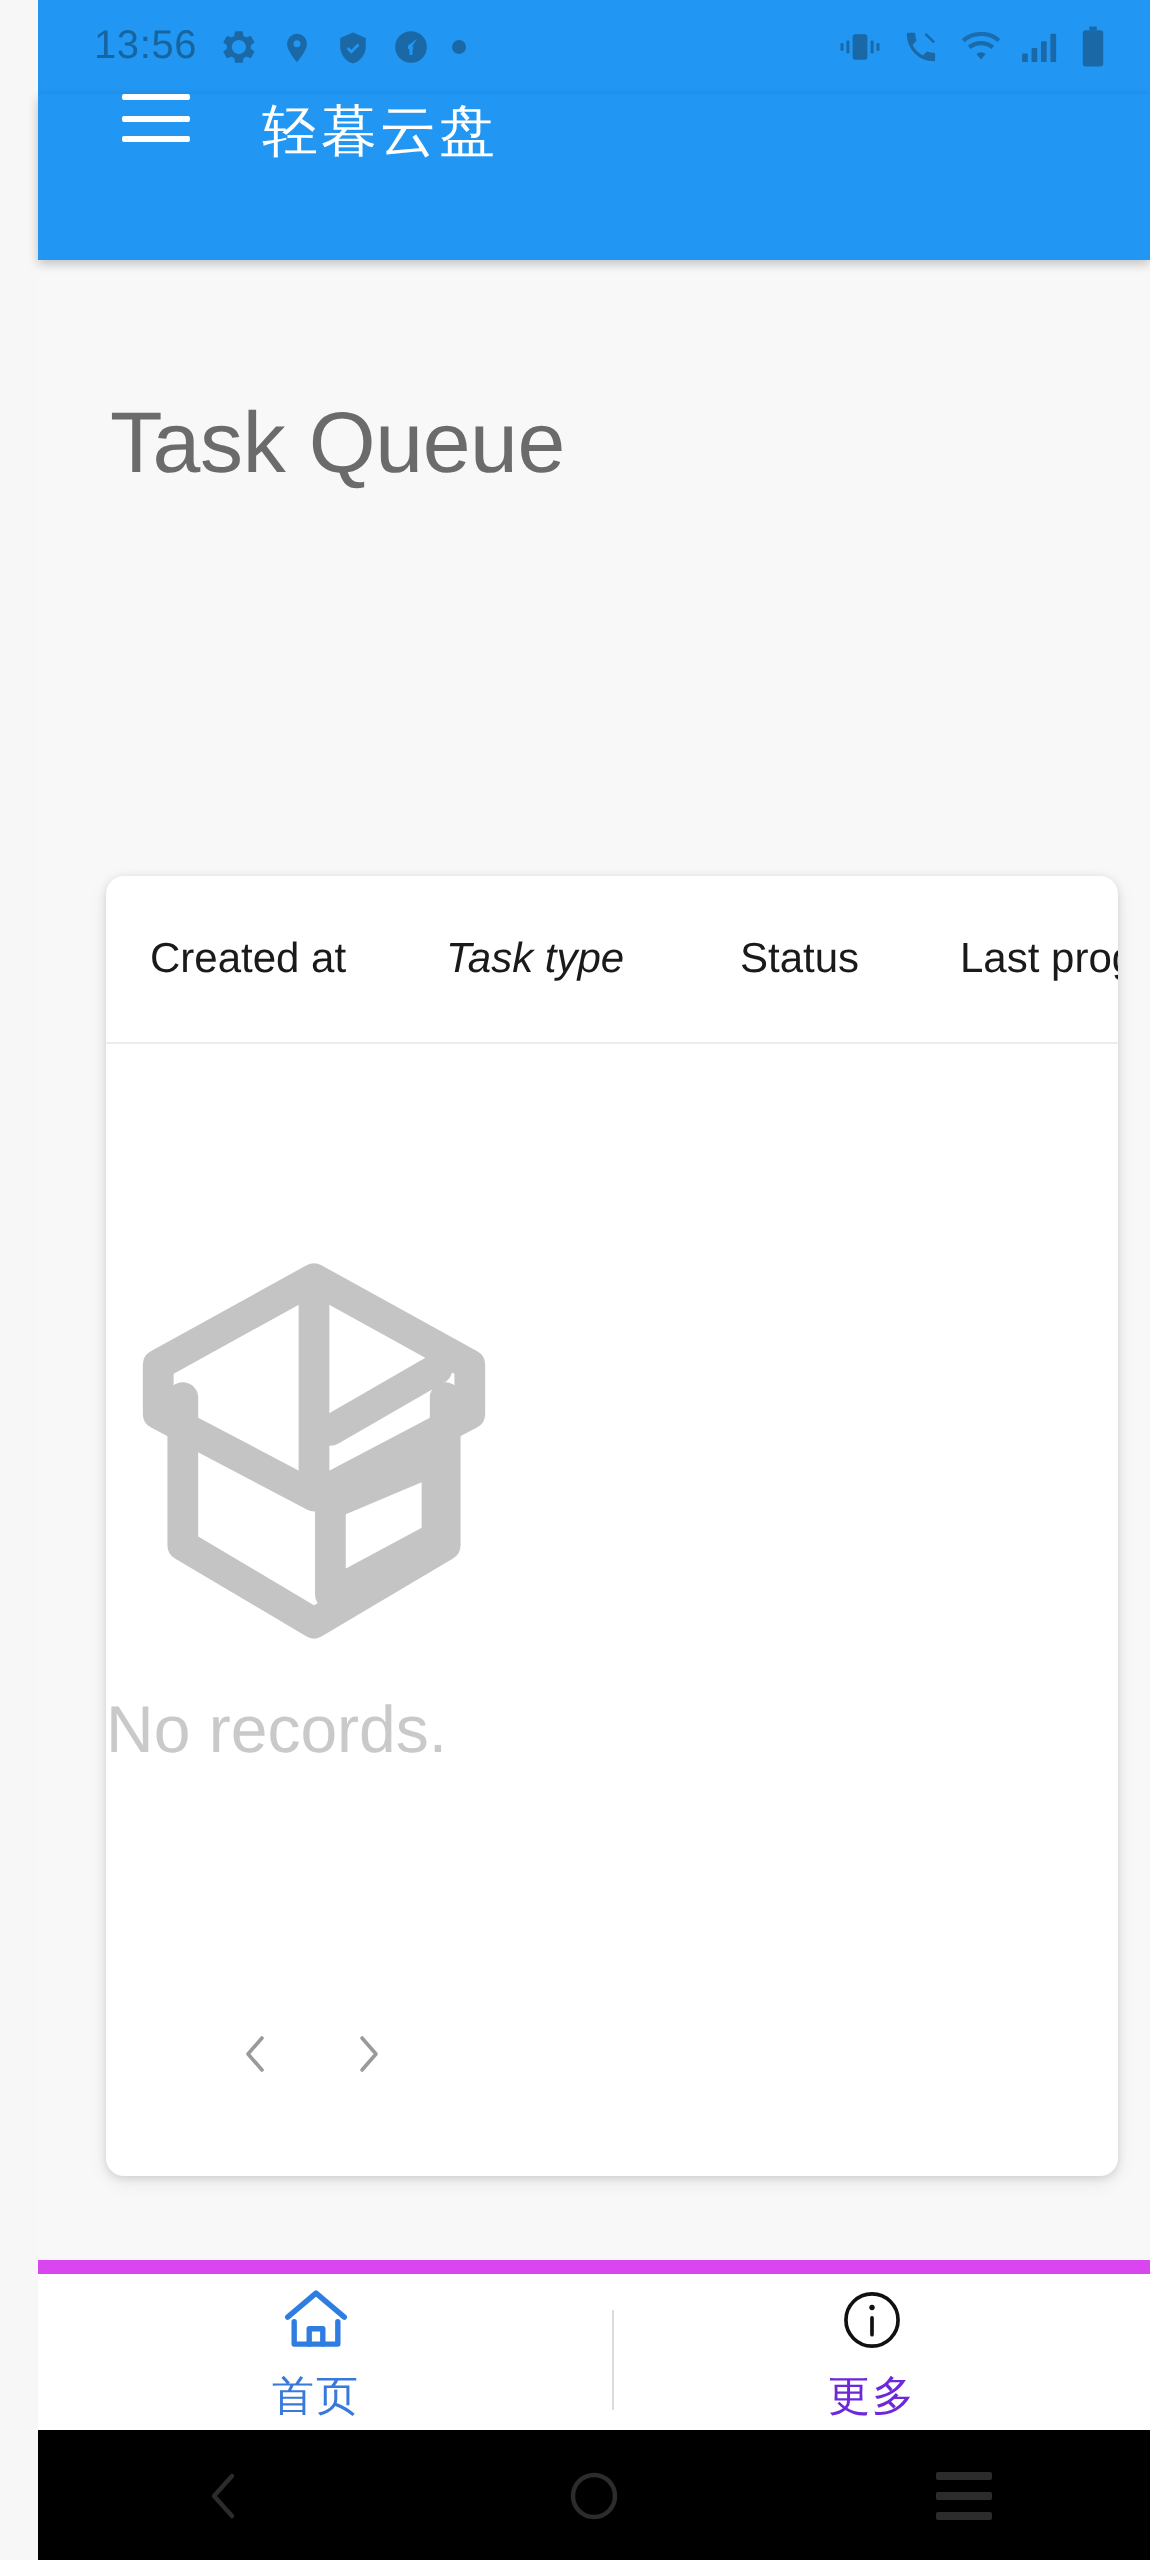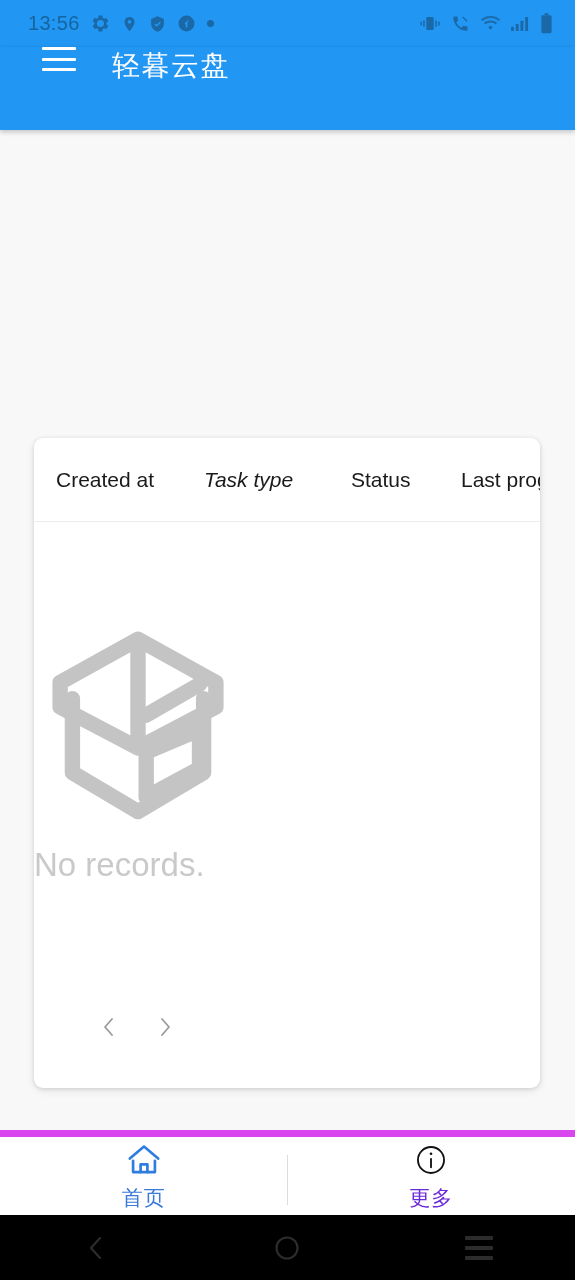--- a/index.html
+++ b/index.html
@@ -10,20 +10,21 @@
     font-family: "Liberation Sans", "DejaVu Sans", sans-serif;
     background: #f7f7f7;
   }
   .phone {
     position: relative;
     width: 575px;
     height: 1280px;
     background: #f7f7f7;
     display: flex;
     flex-direction: column;
+    padding-left: 19px;
   }
 
   
   .status-bar {
     height: 47px;
     background: #2196f3;
     flex: 0 0 auto;
     display: flex;
     align-items: center;
     justify-content: space-between;
@@ -272,20 +273,21 @@
     <div class="hamburger">
       <i></i>
         <i></i>
         <i></i>
     </div>
     <div class="app-title">轻暮云盘</div>
   </div>
 
   <div class="content">
 
+    <h1 class="page-title">Task Queue</h1>
 
     <div class="card">
 
       <div class="table-head">
         <div class="th c0">Created at</div>
         <div class="th c1">Task type</div>
         <div class="th c2">Status</div>
         <div class="th c3">Last progr</div>
       </div>
 

